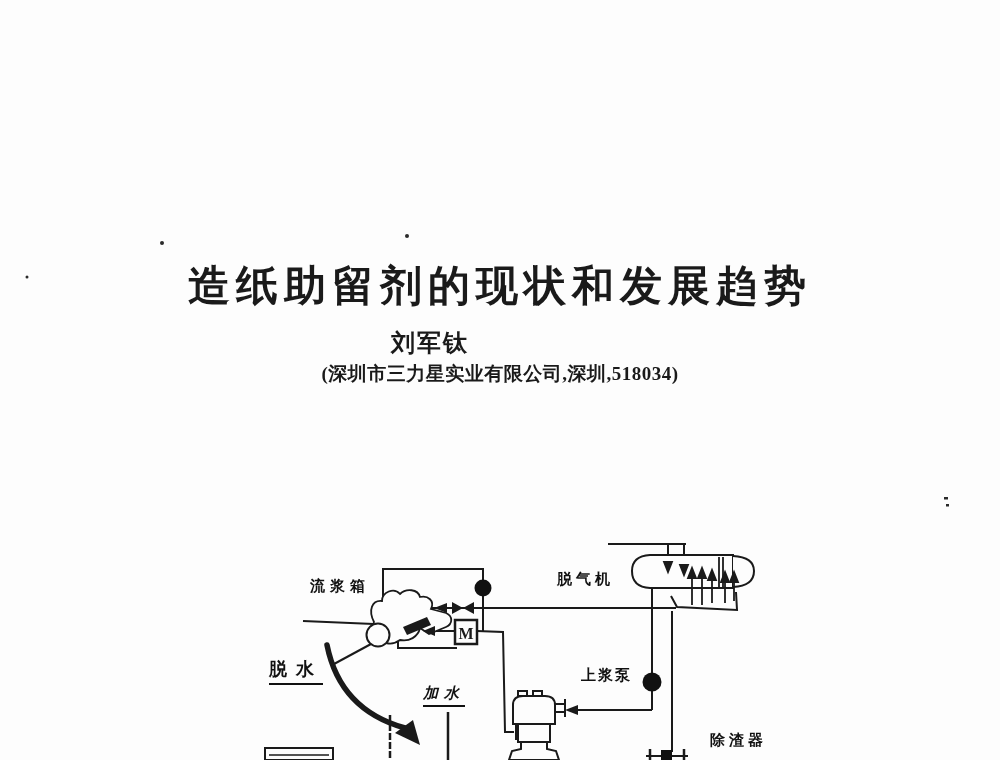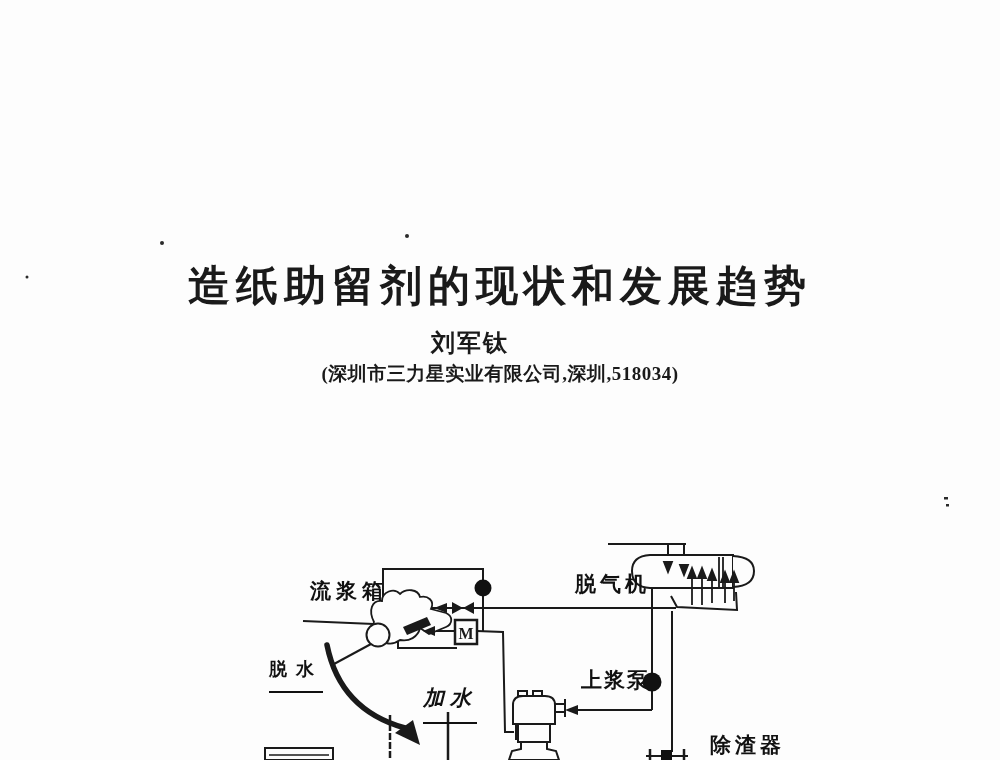--- a/index.html
+++ b/index.html
@@ -8,40 +8,40 @@
     font-family:"Liberation Serif","DejaVu Serif",serif;color:#1a1a1a;
     position:relative;
   }
   .page{position:absolute;inset:0;background:#fdfdfd;}
   .doc-title{
     position:absolute;top:240px;left:0;width:1000px;text-align:center;
     font-size:42px;font-weight:bold;letter-spacing:6px;line-height:48px;margin-top:22px;
   }
   .doc-author{
     position:absolute;top:327px;left:0;width:860px;text-align:center;
-    font-size:24px;font-weight:bold;letter-spacing:2px;margin-left:40px;
+    font-size:24px;font-weight:bold;letter-spacing:2px;
   }
   .doc-affiliation{
     position:absolute;top:361px;left:0;width:1000px;text-align:center;
     font-size:19px;font-weight:bold;letter-spacing:0.5px;
   }
   .doc-paragraph{
     position:absolute;top:463px;left:97px;width:807px;
     font-size:19.5px;font-weight:600;line-height:35px;letter-spacing:1px;
     text-align:justify;text-indent:50px;
   }
   .figure-area{position:absolute;inset:0;}
   .figure-area svg{position:absolute;left:0;top:0;}
   .fig-label{
-    position:absolute;font-size:21px;font-weight:bold;letter-spacing:4px;
+    position:absolute;font-size:15px;font-weight:bold;letter-spacing:4px;
     white-space:nowrap;color:#111;
   }
-  .fig-label.underlined{border-bottom:2px solid #111;padding-bottom:10px;}
+  .fig-label.underlined{border-bottom:2px solid #111;padding-bottom:2px;}
   .lbl-headbox{left:310px;top:577px;letter-spacing:5px;}
-  .lbl-degasser{left:575px;top:570px;}
+  .lbl-degasser{left:557px;top:570px;}
   .lbl-dewater{left:269px;top:657px;font-size:18px;letter-spacing:9px;}
   .lbl-addwater{left:423px;top:684px;letter-spacing:6px;font-style:italic;}
   .lbl-pump{left:581px;top:666px;letter-spacing:2px;}
   .lbl-cleaner{left:688px;top:731px;margin-left:22px;}
 </style>
 </head>
 <body>
 
 <div class="page">
 

